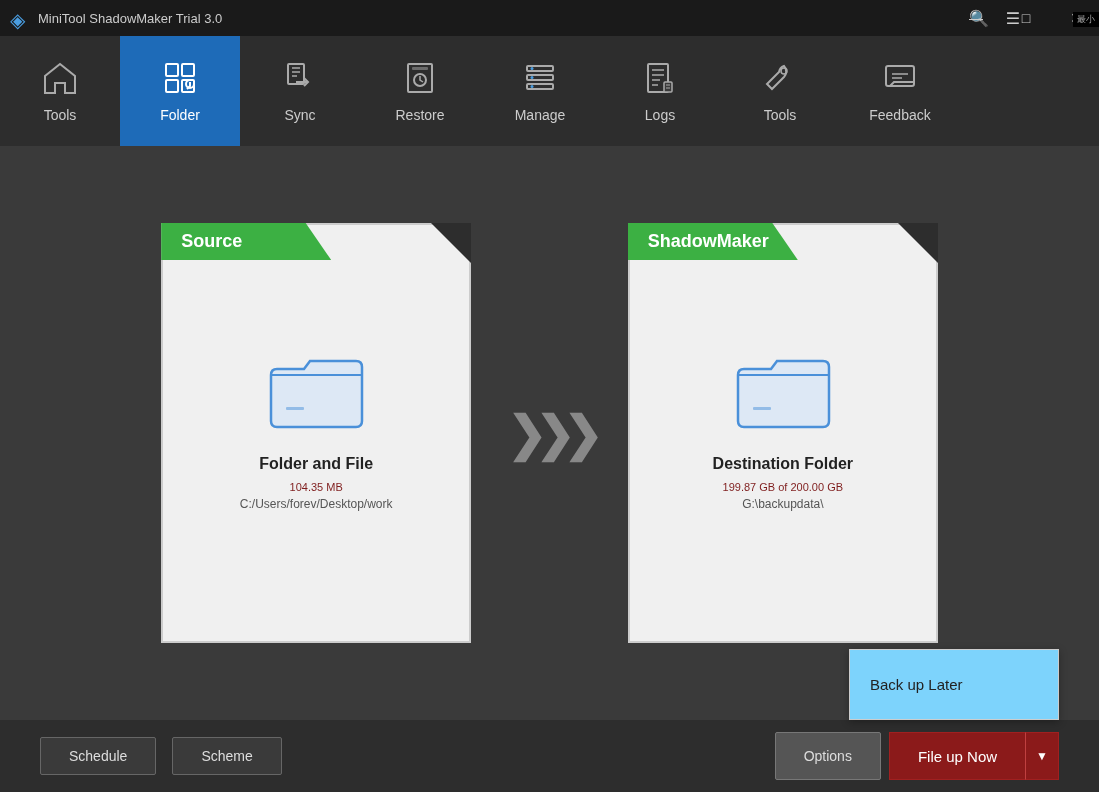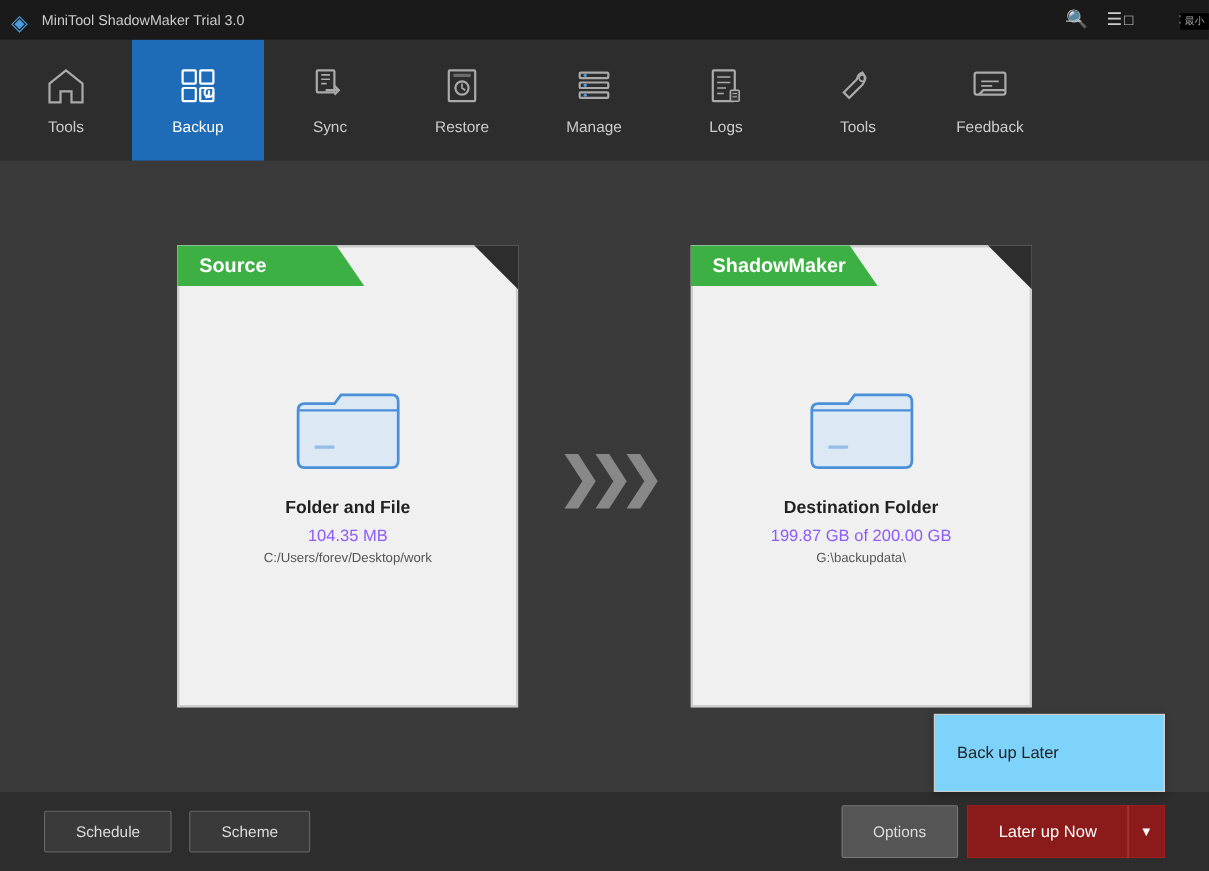--- a/index.html
+++ b/index.html
@@ -148,22 +148,22 @@
       border-width: 0 40px 40px 0;
       border-color: transparent #2d2d2d transparent transparent;
     }
     .card-title {
       font-weight: bold;
       font-size: 16px;
       color: #222;
       margin-bottom: 8px;
     }
     .card-subtitle {
-      font-size: 15px;
-      color: #8b5cf6;
+      font-size: 11px;
+      color: #7f1d1d;
       margin-bottom: 4px;
     }
     .card-path {
       font-size: 12px;
       color: #555;
     }
 
     
     .arrow-container {
       display: flex;
@@ -296,21 +296,21 @@
     <span class="nav-icon">
       <svg width="36" height="36" viewBox="0 0 36 36" fill="none">
         <rect x="4" y="4" width="12" height="12" rx="1" stroke="#fff" stroke-width="2" fill="none"></rect>
         <rect x="20" y="4" width="12" height="12" rx="1" stroke="#fff" stroke-width="2" fill="none"></rect>
         <rect x="4" y="20" width="12" height="12" rx="1" stroke="#fff" stroke-width="2" fill="none"></rect>
         <rect x="20" y="20" width="12" height="12" rx="1" stroke="#fff" stroke-width="2" fill="none"></rect>
         <path d="M28 22v4l-3 3" stroke="#fff" stroke-width="2"></path>
         <path d="M32 24a4 4 0 1 1-4-4" stroke="#fff" stroke-width="2" fill="none"></path>
       </svg>
     </span>
-    <span class="nav-label">Backup</span>
+    <span class="nav-label">Folder</span>
   </button>
 
   <button class="nav-item">
     <span class="nav-icon">
       <svg width="36" height="36" viewBox="0 0 36 36" fill="none">
         <rect x="6" y="4" width="16" height="20" rx="1" stroke="#aaa" stroke-width="2" fill="none"></rect>
         <path d="M10 8h8M10 12h8M10 16h5" stroke="#aaa" stroke-width="1.5"></path>
         <path d="M22 18l4 4-4 4" stroke="#aaa" stroke-width="2"></path>
         <path d="M26 22H14" stroke="#aaa" stroke-width="2"></path>
       </svg>
@@ -420,20 +420,20 @@
   </div>
 
 </div>
 
 <div id="bottombar">
   <button class="btn-outline">Schedule</button>
   <button class="btn-outline">Scheme</button>
 
   <div class="right-buttons">
     <button class="options-btn">Options</button>
-    <button class="btn-backup-now">Later up Now</button>
+    <button class="btn-backup-now">File up Now</button>
     <button class="btn-dropdown">▼</button>
   </div>
 
   <div class="dropdown-menu">
     <button class="dropdown-menu-item">Back up Later</button>
   </div>
 </div>
 
 </body></html>

